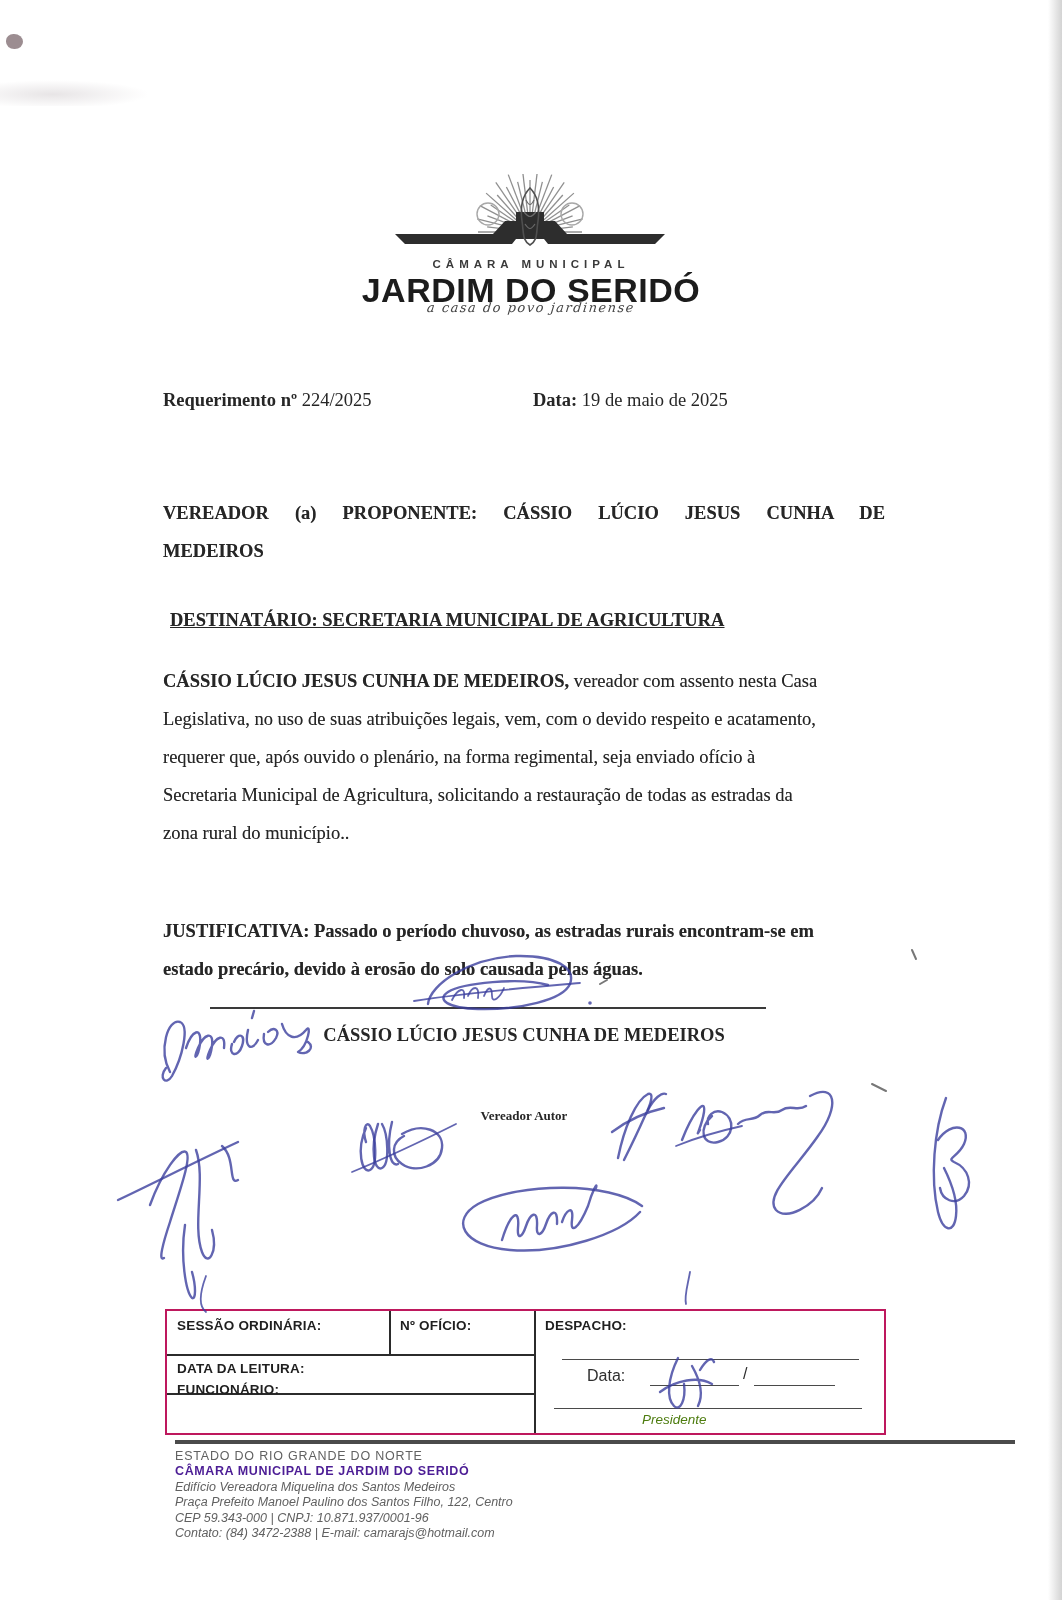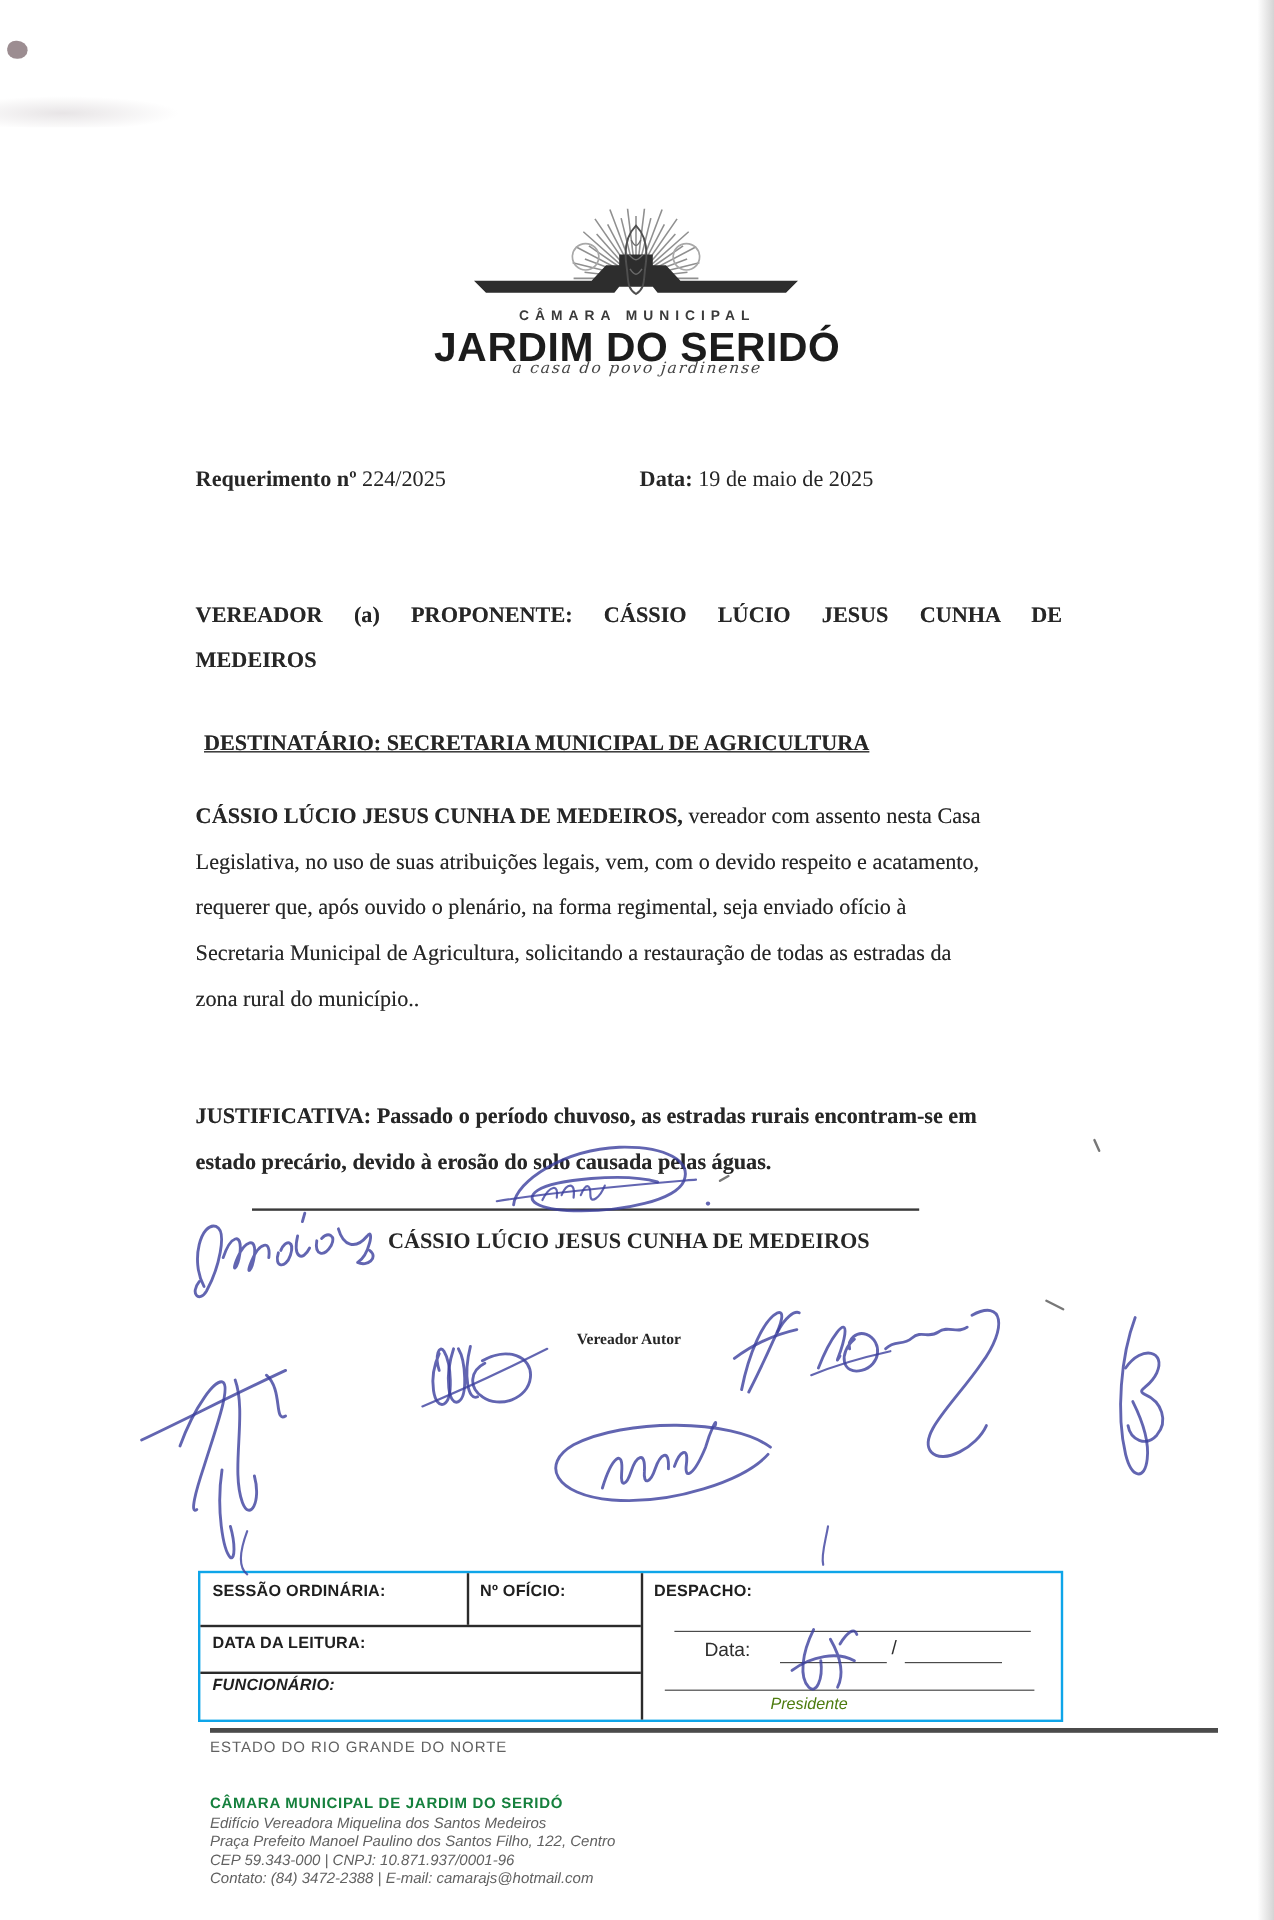--- a/index.html
+++ b/index.html
@@ -37,37 +37,37 @@
 
   
   .sig-rule{position:absolute;left:210px;top:1007px;width:556px;height:2px;background:#3a3a3a;}
   .sig-name{position:absolute;left:163px;top:1023px;width:722px;text-align:center;
     font-size:18.5px;font-weight:700;line-height:24px;}
   .sig-role{position:absolute;left:163px;top:1108px;width:722px;text-align:center;
     font-size:13px;font-weight:700;}
 
   
   .rtable{position:absolute;left:165px;top:1309px;width:717px;height:122px;
-    border:2px solid #0ea5e9;font-family:"Liberation Sans",sans-serif;}
+    border:2px solid #be185d;font-family:"Liberation Sans",sans-serif;}
   .rtable .vline-main{position:absolute;left:367px;top:0;width:2px;height:100%;background:#2b2b2b;}
   .rtable .vline-sub{position:absolute;left:222px;top:0;width:2px;height:43px;background:#2b2b2b;}
   .rtable .hline1{position:absolute;left:0;top:43px;width:367px;height:2px;background:#2b2b2b;}
   .rtable .hline2{position:absolute;left:0;top:82px;width:367px;height:2px;background:#2b2b2b;}
   .tlabel{position:absolute;font-size:13.5px;font-weight:700;color:#1f1f1f;letter-spacing:.2px;}
   .blank{position:absolute;height:1px;background:#4a4a4a;}
   .data-label{position:absolute;font-size:16px;color:#2e2e2e;font-family:"Liberation Sans",sans-serif;}
   .presidente{position:absolute;font-size:13.5px;color:#4d7c0f;font-style:italic;
     font-family:"Liberation Sans",sans-serif;}
 
   
   .foot-rule{position:absolute;left:175px;top:1440px;width:840px;height:4px;background:#4b4b4b;}
   .footer{position:absolute;left:175px;top:1449px;font-family:"Liberation Sans",sans-serif;
     color:#616161;font-size:12.5px;line-height:15.4px;}
   .footer .f1{letter-spacing:.8px;}
-  .footer .f2{font-weight:700;color:#15803d;letter-spacing:.6px;margin-top:32px;}
+  .footer .f2{font-weight:700;color:#4c1d95;letter-spacing:.6px;}
   .footer .fi{font-style:italic;}
 
   
   .ink-layer{position:absolute;left:0;top:0;width:1062px;height:1600px;pointer-events:none;}
   .ink{fill:none;stroke:#3b3f9e;stroke-width:2.4;stroke-linecap:round;stroke-linejoin:round;opacity:.8;}
   .ink-thin{stroke-width:1.8;}
   .graymark{fill:none;stroke:#555;stroke-width:2;stroke-linecap:round;opacity:.8;}
   .emb{stroke:#6f6f6f;}
 </style>
 </head>
@@ -151,21 +151,21 @@
 
   <div class="rtable">
     <div class="vline-main"></div>
     <div class="vline-sub"></div>
     <div class="hline1"></div>
     <div class="hline2"></div>
     <div class="tlabel" style="left:10px;top:7px;">SESSÃO ORDINÁRIA:</div>
     <div class="tlabel" style="left:233px;top:7px;">Nº OFÍCIO:</div>
     <div class="tlabel" style="left:378px;top:7px;">DESPACHO:</div>
     <div class="tlabel" style="left:10px;top:50px;">DATA DA LEITURA:</div>
-    <div class="tlabel" style="left:10px;top:85px;font-style:italic;">FUNCIONÁRIO:</div>
+    <div class="tlabel" style="left:10px;top:71px;">FUNCIONÁRIO:</div>
     <div class="blank" style="left:395px;top:48px;width:297px;"></div>
     <div class="data-label" style="left:420px;top:56px;">Data:</div>
     <div class="blank" style="left:483px;top:74px;width:89px;"></div>
     <div class="data-label" style="left:576px;top:54px;">/</div>
     <div class="blank" style="left:587px;top:74px;width:81px;"></div>
     <div class="blank" style="left:387px;top:97px;width:308px;"></div>
     <div class="presidente" style="left:475px;top:101px;">Presidente</div>
   </div>
 
   <div class="foot-rule"></div>

